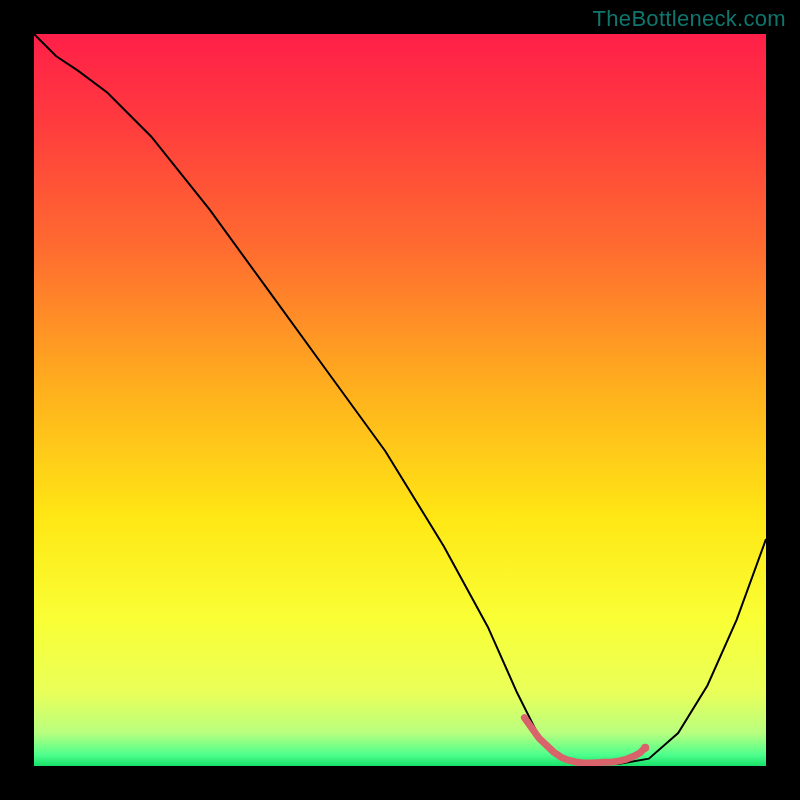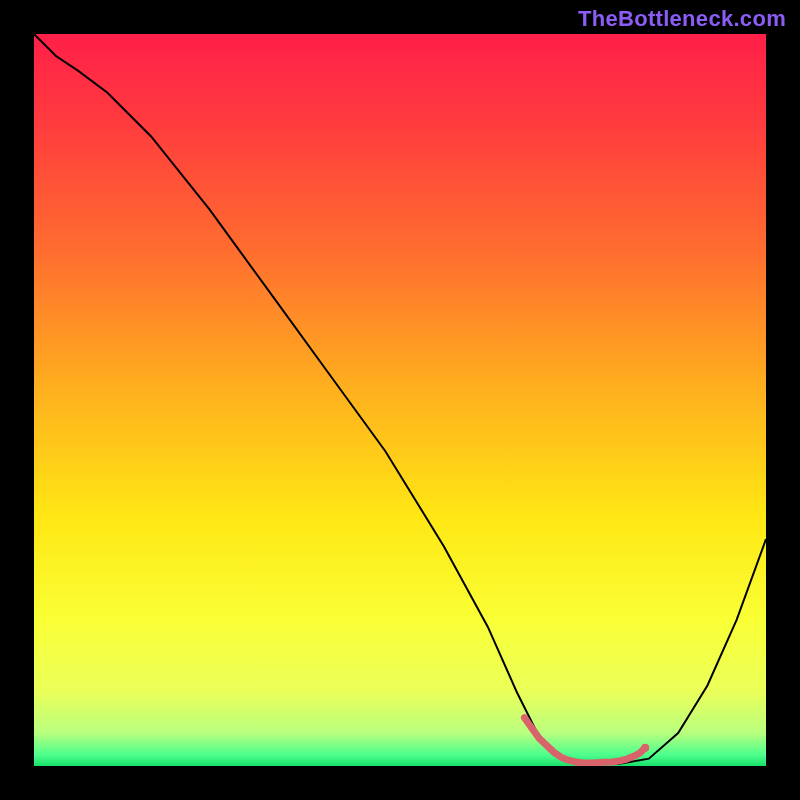--- a/index.html
+++ b/index.html
@@ -13,24 +13,24 @@
   .wrap {
     position: relative;
     width: 800px;
     height: 800px;
     background: #000;
   }
   .watermark {
     position: absolute;
     top: 6px;
     right: 14px;
-    color: #8b5cf6;
+    color: #0f766e;
     font-family: Arial, Helvetica, sans-serif;
     font-size: 22px;
-    font-weight: 700;
+    font-weight: 400;
     letter-spacing: 0.3px;
     z-index: 5;
   }
   .plot-area {
     position: absolute;
     left: 34px;
     top: 34px;
     width: 732px;
     height: 732px;
   }

